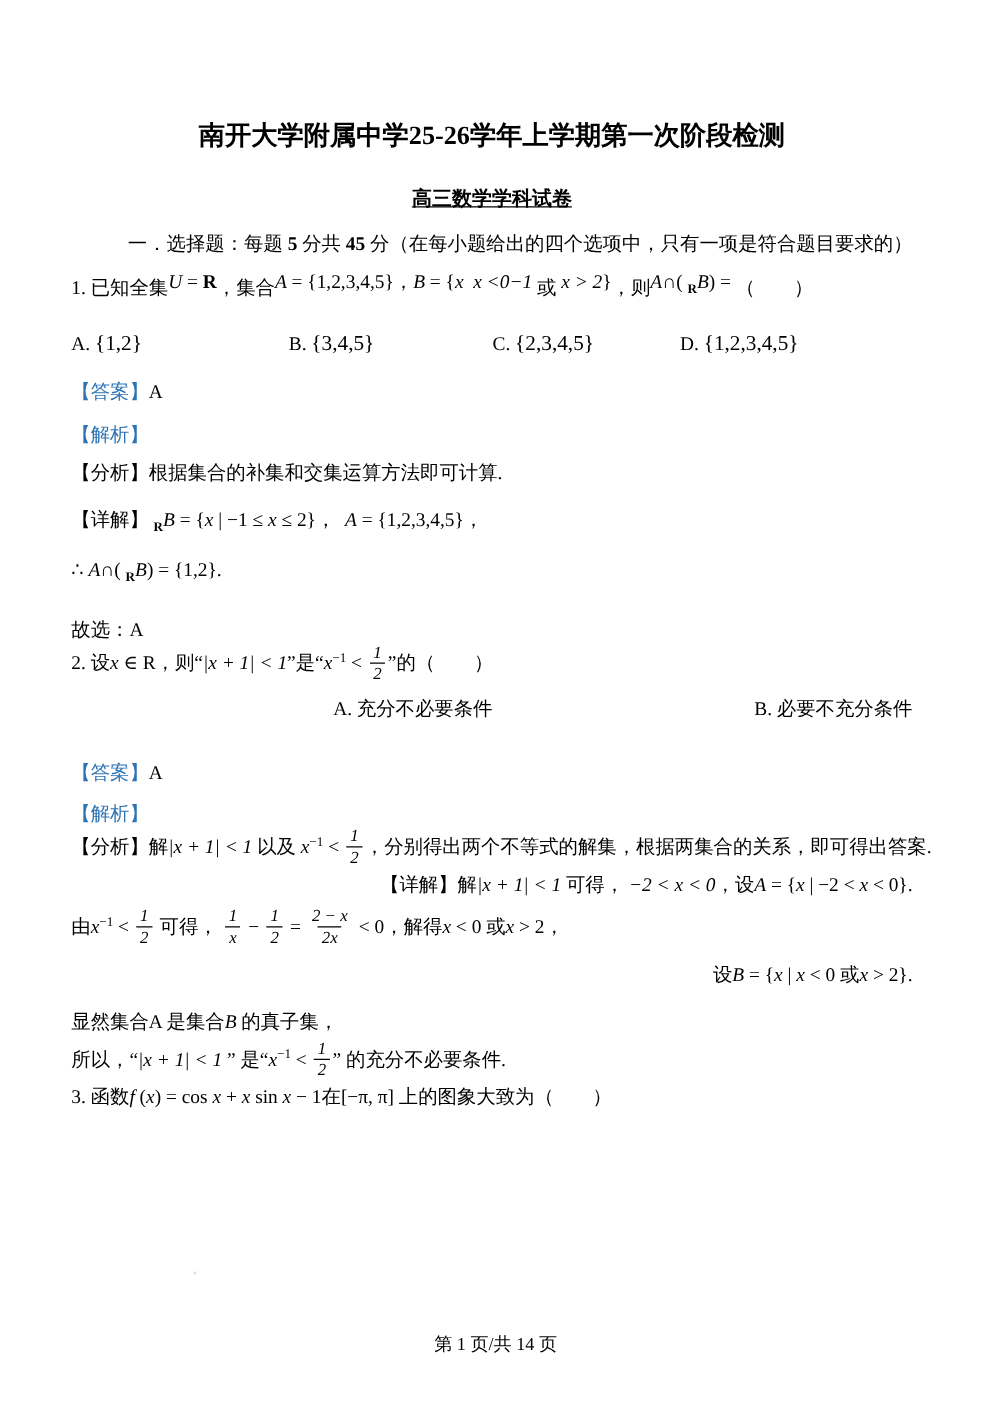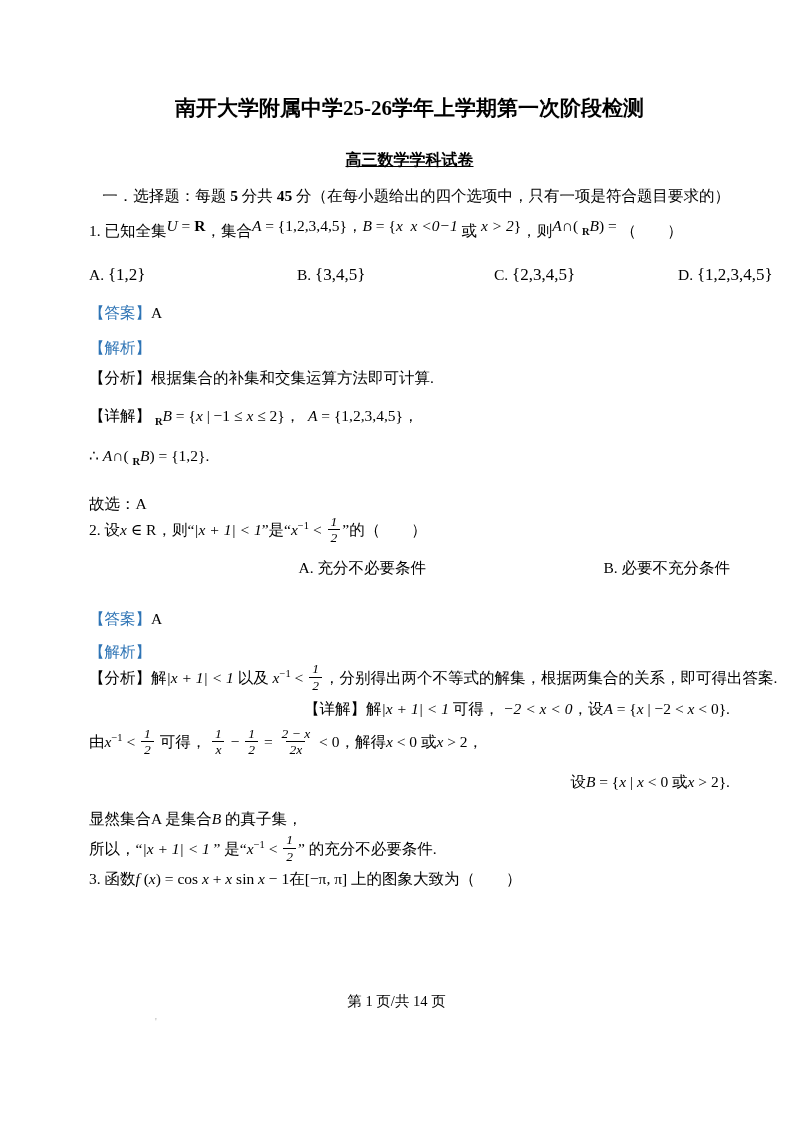--- a/index.html
+++ b/index.html
@@ -1,44 +1,44 @@
 <!DOCTYPE html>
 <html style="--blue: #2e74b5;"><head>
 <meta charset="utf-8">
 <style>
   html,body { margin:0; padding:0; }
   body {
     width:793px; height:1122px; background:#ffffff; overflow:hidden;
     font-family:"Liberation Serif","DejaVu Serif",serif; color:#000;
     position:relative;
   }
-  .page { box-sizing:border-box; width:793px; height:1122px; padding:94px 63px 0 89px; position:relative; }
+  .page { box-sizing:border-box; width:793px; height:1122px; padding:94px 63px 0 57px; position:relative; }
   h1.title { font-size:21px; line-height:28px; font-weight:bold; text-align:center; margin:0 0 24px 0; }
   h2.subtitle { font-size:16px; line-height:28px; font-weight:bold; text-align:center; margin:0 0 10px 0;text-decoration:underline; }
   .ln { font-size:15.5px; line-height:22px; margin:0; }
   .ln, .ln span, .cell, .cell span { white-space:pre; }
   .lh24 { line-height:24px;text-align:right; } .lh26 { line-height:26px; } .lh30 { line-height:30px; }
   .mb0{margin-bottom:0} .mb2{margin-bottom:2px} .mb4{margin-bottom:4px} .mb6{margin-bottom:6px}
   .mb8{margin-bottom:8px} .mb10{margin-bottom:10px} .mb11{margin-bottom:11px} .mb12{}
   .mb13{margin-bottom:13px} .mb14{margin-bottom:14px} .mb15{margin-bottom:15px}
   .mb18{margin-bottom:18px}
   .m { font-family:"Liberation Serif",serif; font-style:italic; }
   .b { font-weight:bold; font-style:normal; }
   .blue { color:var(--blue,#2e74b5);text-align:center; }
   .sub { font-size:10.5px; font-weight:bold; vertical-align:-4px; font-style:normal; }
   .sup { font-size:10.5px; vertical-align:super; font-style:normal; }
   .raise { position:relative; top:-5px; }
   .set { font-size:17px; }
   .frac { display:inline-flex; flex-direction:column; align-items:center; vertical-align:middle;
           font-size:13.5px; line-height:1.15; font-style:italic; margin:0 2px; transform:translateY(-2px); }
   .frac .num { padding:0 3px; }
   .frac .den { border-top:1px solid #000; padding:0 3px; }
-  .opts4 { display:grid; grid-template-columns:174px 163px 150px 1fr;gap:34px; }
+  .opts4 { display:grid; grid-template-columns:174px 163px 150px 1fr; }
   .opts2 { display:grid; grid-template-columns:337px 1fr; }
-  .footer { position:absolute; left:0; right:0; top:992px; text-align:center; font-size:14.5px; }
+  .footer { position:absolute; left:0; right:0; top:1066px; text-align:center; font-size:14.5px; }
   .stray { position:absolute; left:155px; top:1016px; font-size:10px; color:#aaa; }
 </style>
 </head>
 <body>
 
 <div class="page">
 
   <h1 class="title">南开大学附属中学25-26学年上学期第一次阶段检测</h1>
   <h2 class="subtitle">高三数学学科试卷</h2>
 

